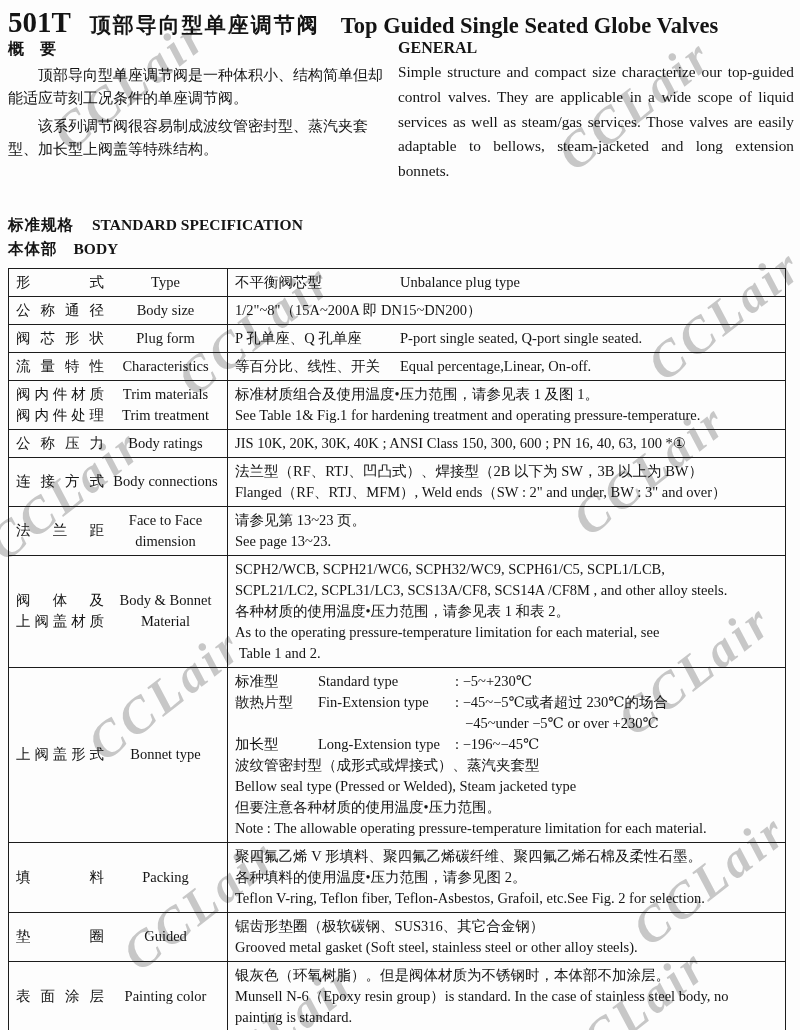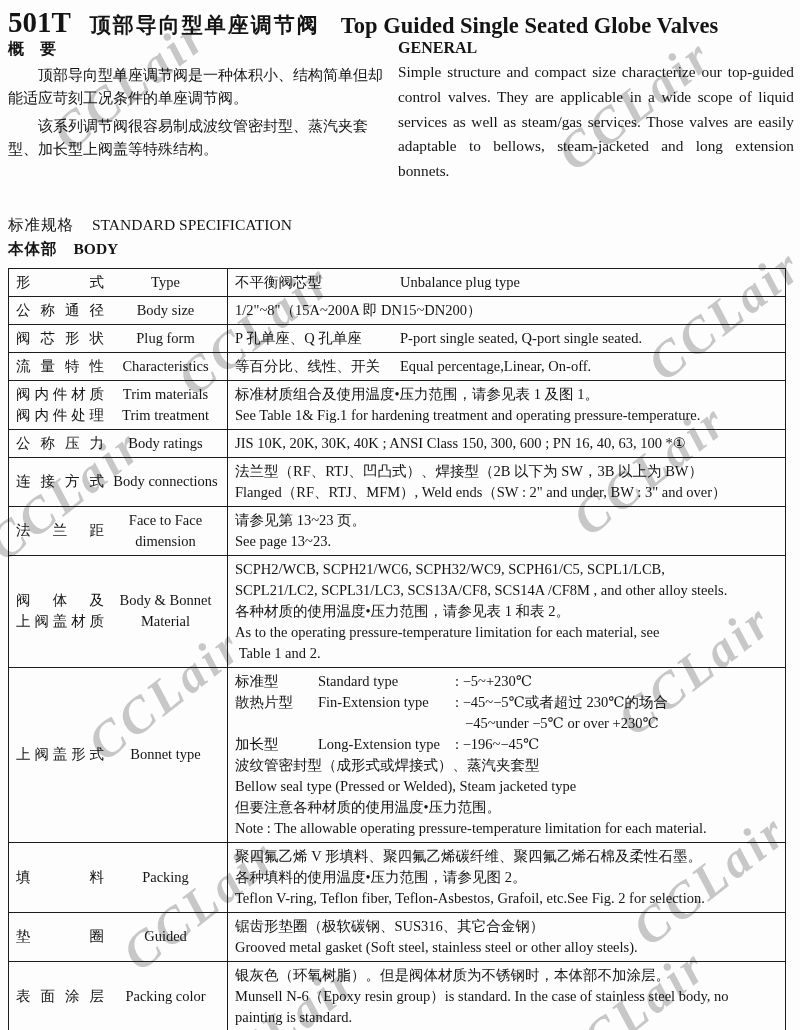--- a/index.html
+++ b/index.html
@@ -31,21 +31,21 @@
   
   .intro { display:flex; }
   .intro-left  { width:386px; }
   .intro-right { width:398px; margin-left:6px; }
   .sec-h { font-size:16px; font-weight:bold; letter-spacing:6px; }
   .sec-h-en { font-size:16px; font-weight:bold; letter-spacing:0; }
   .cn-para { font-size:15px; line-height:1.55; text-indent:2em; margin-top:4px; }
   .en-para { font-size:15.3px; line-height:1.62; text-align:justify; margin-top:3px; }
 
   
-  .spec-heading { margin-top:31px; font-size:15.5px; font-weight:normal; }
+  .spec-heading { margin-top:31px; font-size:15.5px; font-weight:bold; }
   .spec-heading .cn { letter-spacing:1px; margin-right:18px; }
   .body-heading { margin-top:3px; font-size:15.5px; font-weight:bold; }
   .body-heading .cn { letter-spacing:1px; margin-right:16px; }
 
   
   table.spec { border-collapse:collapse; table-layout:fixed; width:778px; margin-top:8px; }
   table.spec td {
     border:1px solid #1c1c1c;
     vertical-align:middle;
     font-size:14.5px; line-height:21px;
@@ -330,21 +330,21 @@
             <div class="cl">Grooved metal gasket (Soft steel, stainless steel or other alloy steels).</div>
           </td>
         </tr>
 
         <tr>
           <td class="lbl">
             <div class="lblw">
               <div class="lcn">
                   <span class="jc">表面涂层</span>
                 </div>
-              <div class="len">Packing color</div>
+              <div class="len">Painting color</div>
             </div>
           </td>
           <td>
             <div class="cl">银灰色（环氧树脂）。但是阀体材质为不锈钢时，本体部不加涂层。</div>
             <div class="cl">Munsell N-6（Epoxy resin group）is standard. In the case of stainless steel body, no</div>
             <div class="cl">painting is standard.</div>
           </td>
         </tr>
       </tbody>
     </table>

